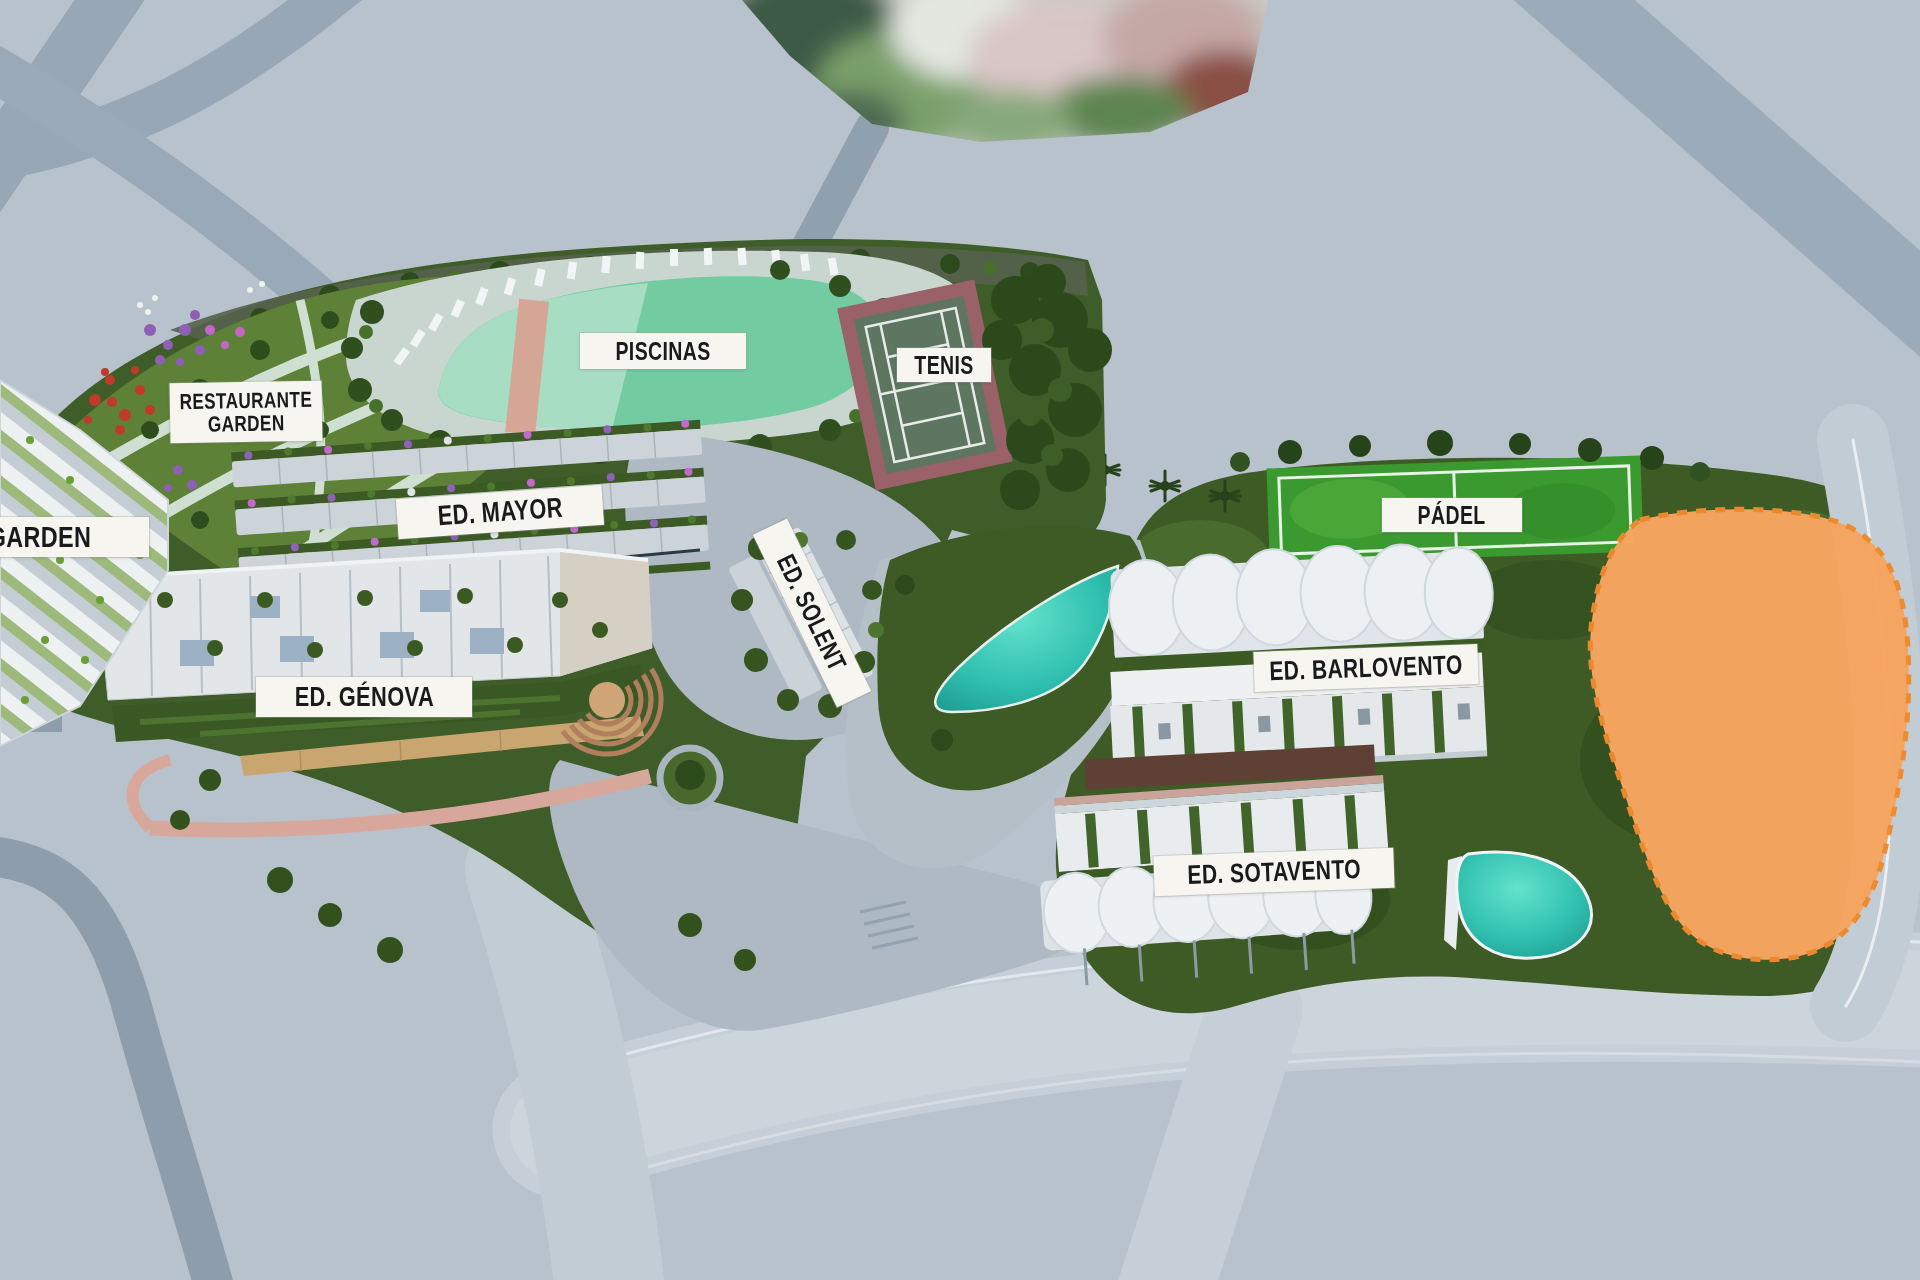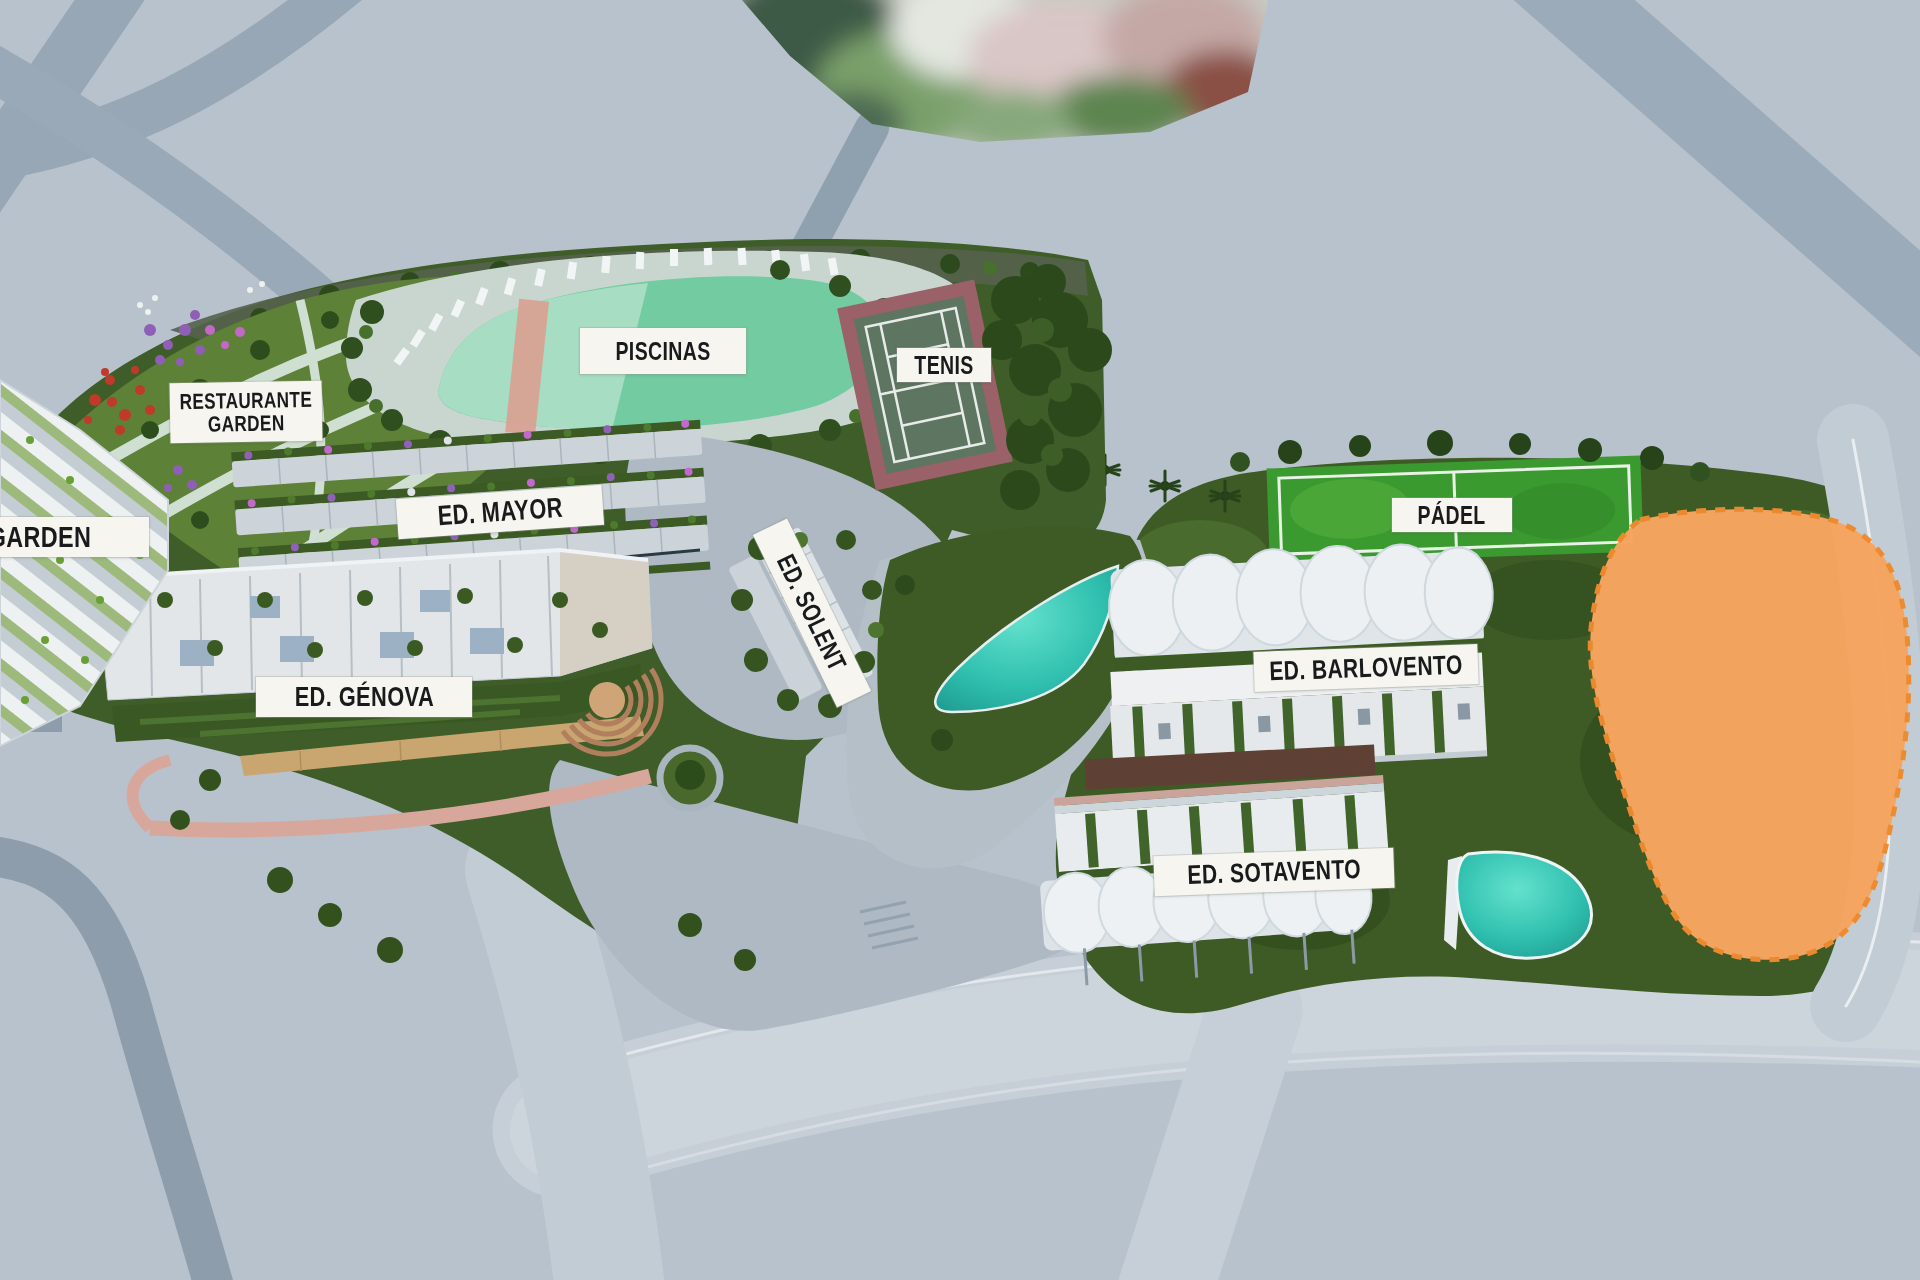--- a/index.html
+++ b/index.html
@@ -9,26 +9,26 @@
 
   .lbl { position:absolute; background:#f6f5ef; color:#191a1c; font-weight:700;
          display:flex; align-items:center; justify-content:center; text-align:center;
          letter-spacing:.5px; box-shadow:0 0 0 1px rgba(160,165,155,.35), 0 1px 3px rgba(40,50,60,.18);
          transform:translate(-50%,-50%) rotate(var(--r,0deg)); white-space:nowrap; }
   .lbl .txt { display:inline-block; transform:scaleX(.78); }
   .lbl .two { display:flex; flex-direction:column; line-height:1.06; }
 
   .lbl-garden     { left:40px;   top:537px; width:218px; height:40px; font-size:30px; }
   .lbl-rest       { left:246px;  top:412px; width:152px; height:60px; font-size:22px; --r:-1deg; }
-  .lbl-piscinas   { left:663px;  top:351px; width:166px; height:46px; font-size:25px; }
+  .lbl-piscinas   { left:663px;  top:351px; width:166px; height:36px; font-size:25px; }
   .lbl-tenis      { left:944px;  top:365px; width:94px; height:34px; font-size:25px; }
   .lbl-mayor      { left:500px;  top:512px; width:206px; height:40px; font-size:28px; --r:-4deg; }
   .lbl-genova     { left:364px;  top:697px; width:216px; height:40px; font-size:28px;text-align:right; }
   .lbl-solent     { left:812px;  top:613px; width:192px; height:38px; font-size:26px; --r:64deg; }
-  .lbl-padel      { left:1452px; top:515px; width:120px; height:34px; font-size:25px; }
+  .lbl-padel      { left:1452px; top:515px; width:140px; height:34px; font-size:25px; }
   .lbl-barlovento { left:1366px; top:668px; width:224px; height:40px; font-size:27px; --r:-2deg; }
   .lbl-sotavento  { left:1274px; top:872px; width:240px; height:40px; font-size:27px; --r:-2deg; }
 </style>
 </head>
 <body>
 
 <div class="stage">
 
 <svg class="scene" viewBox="0 0 1920 1280" aria-hidden="true">
   <defs>

